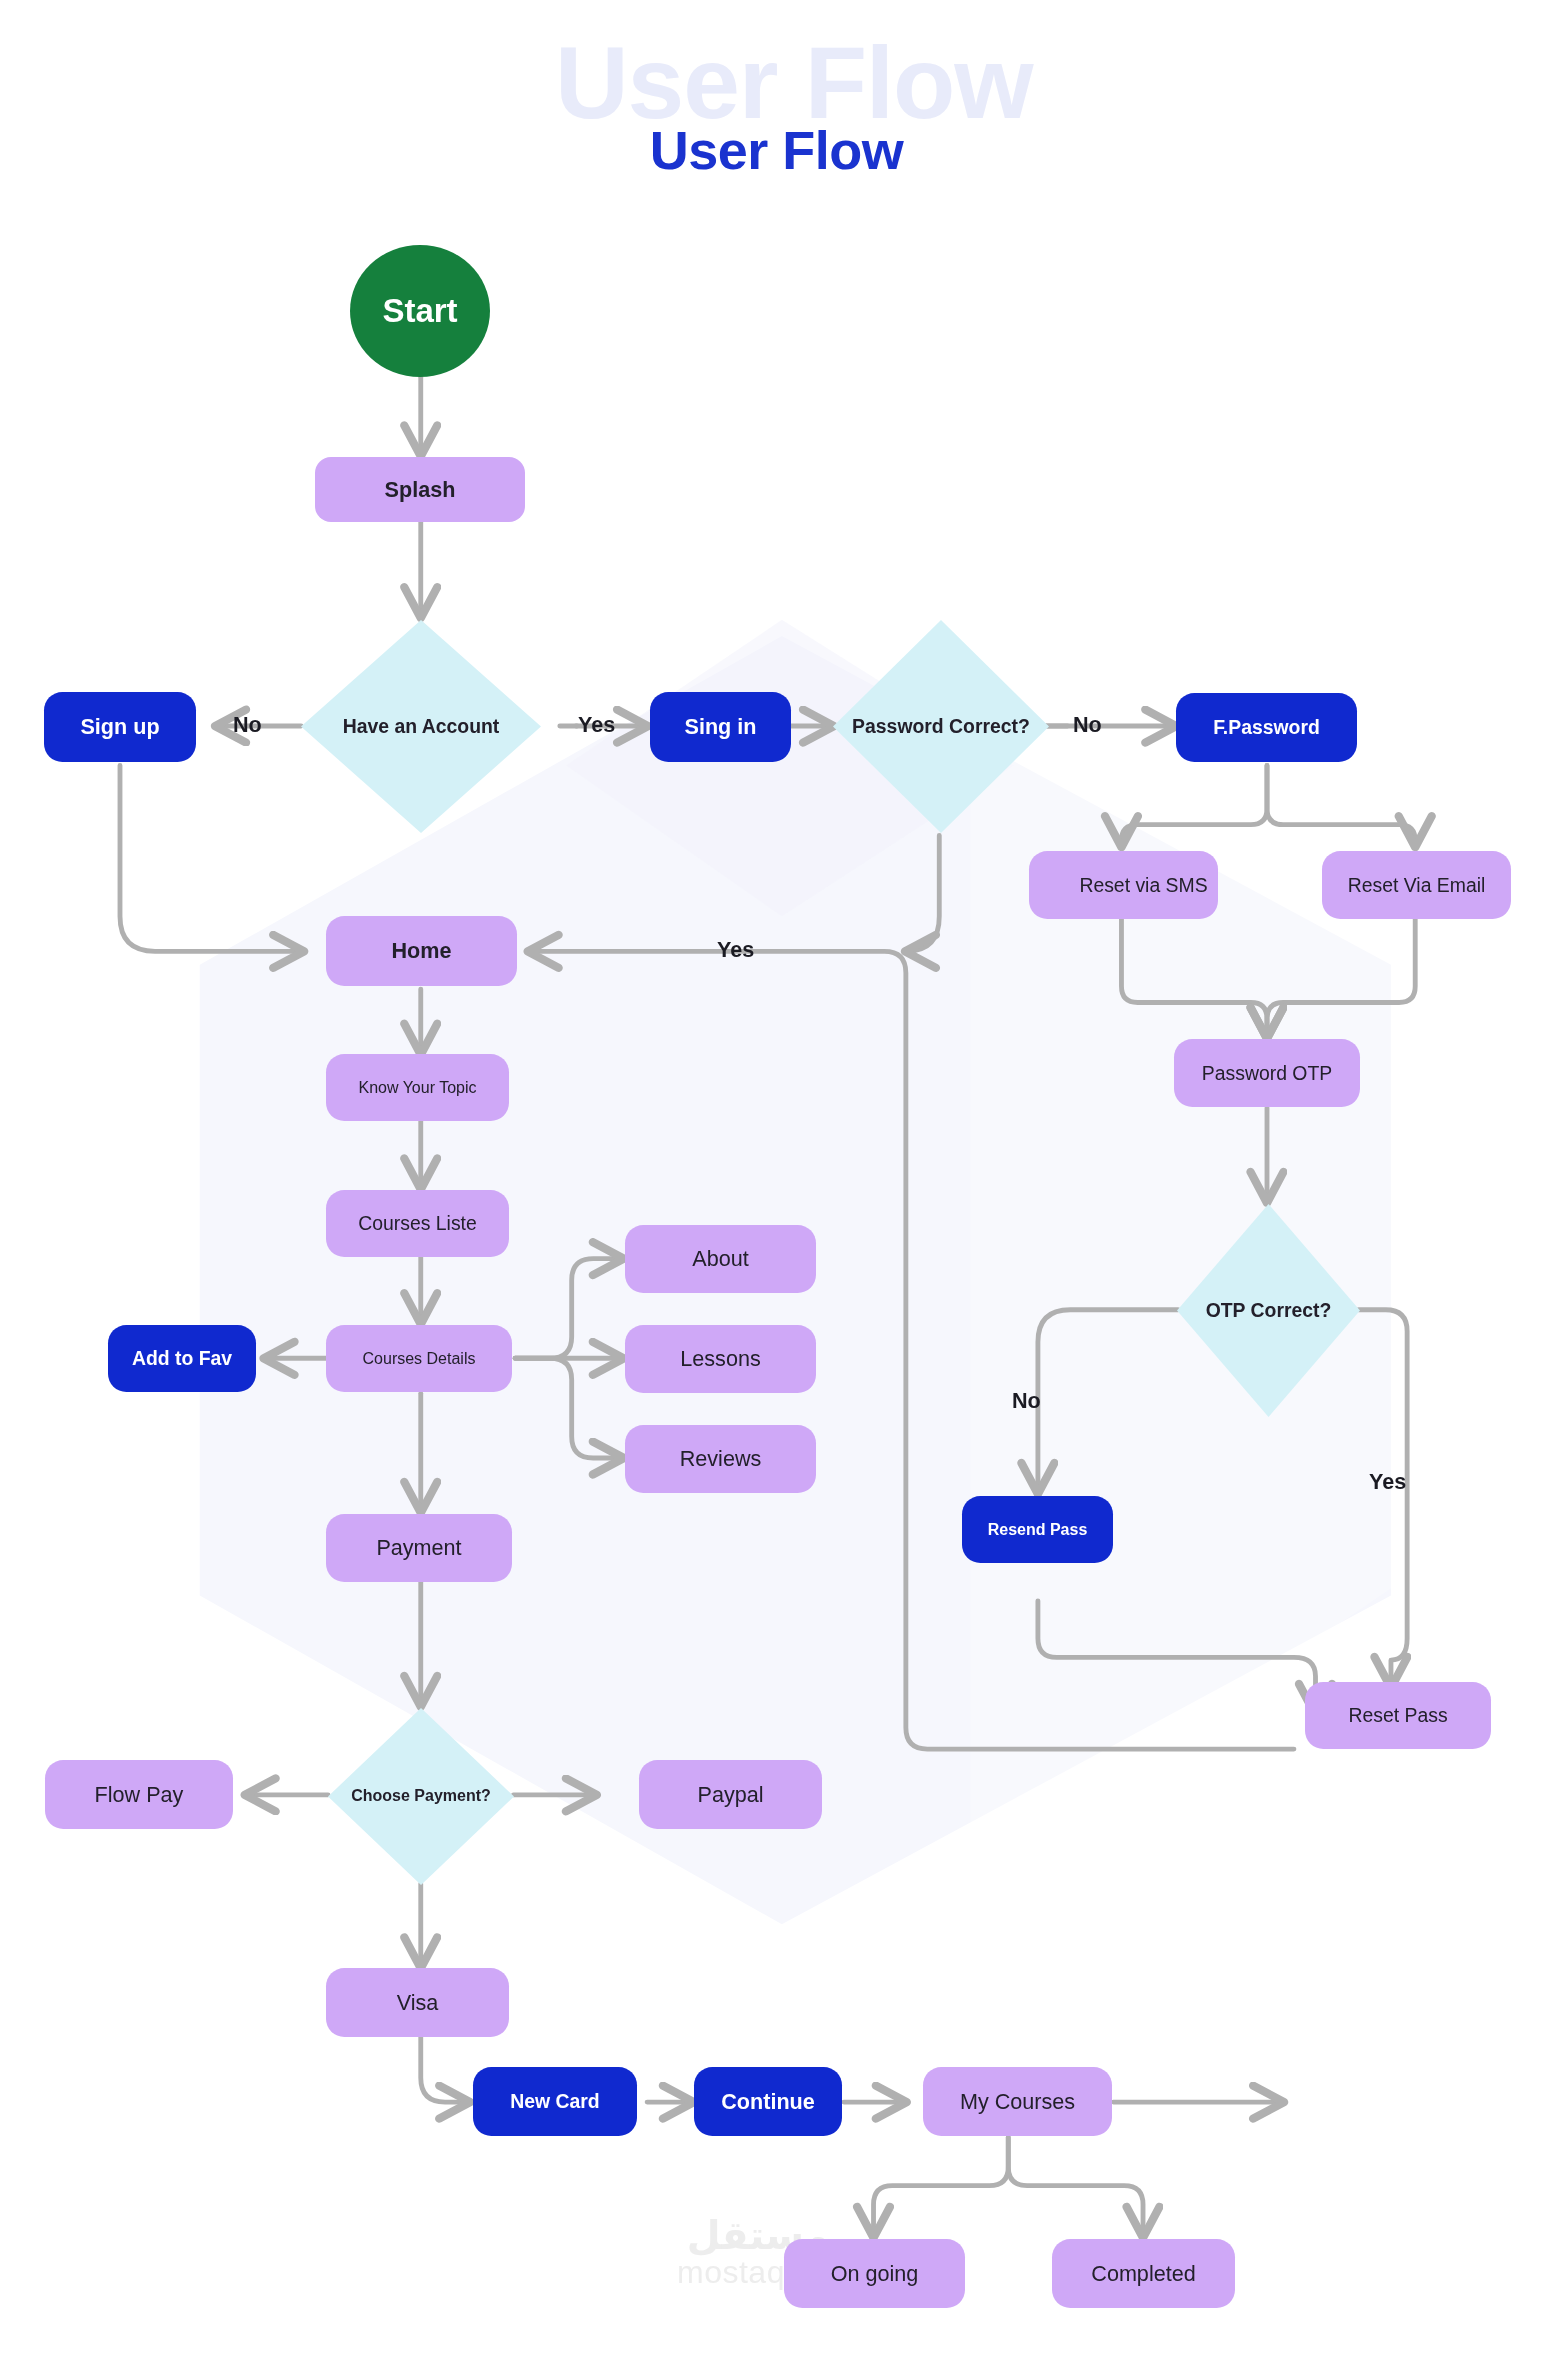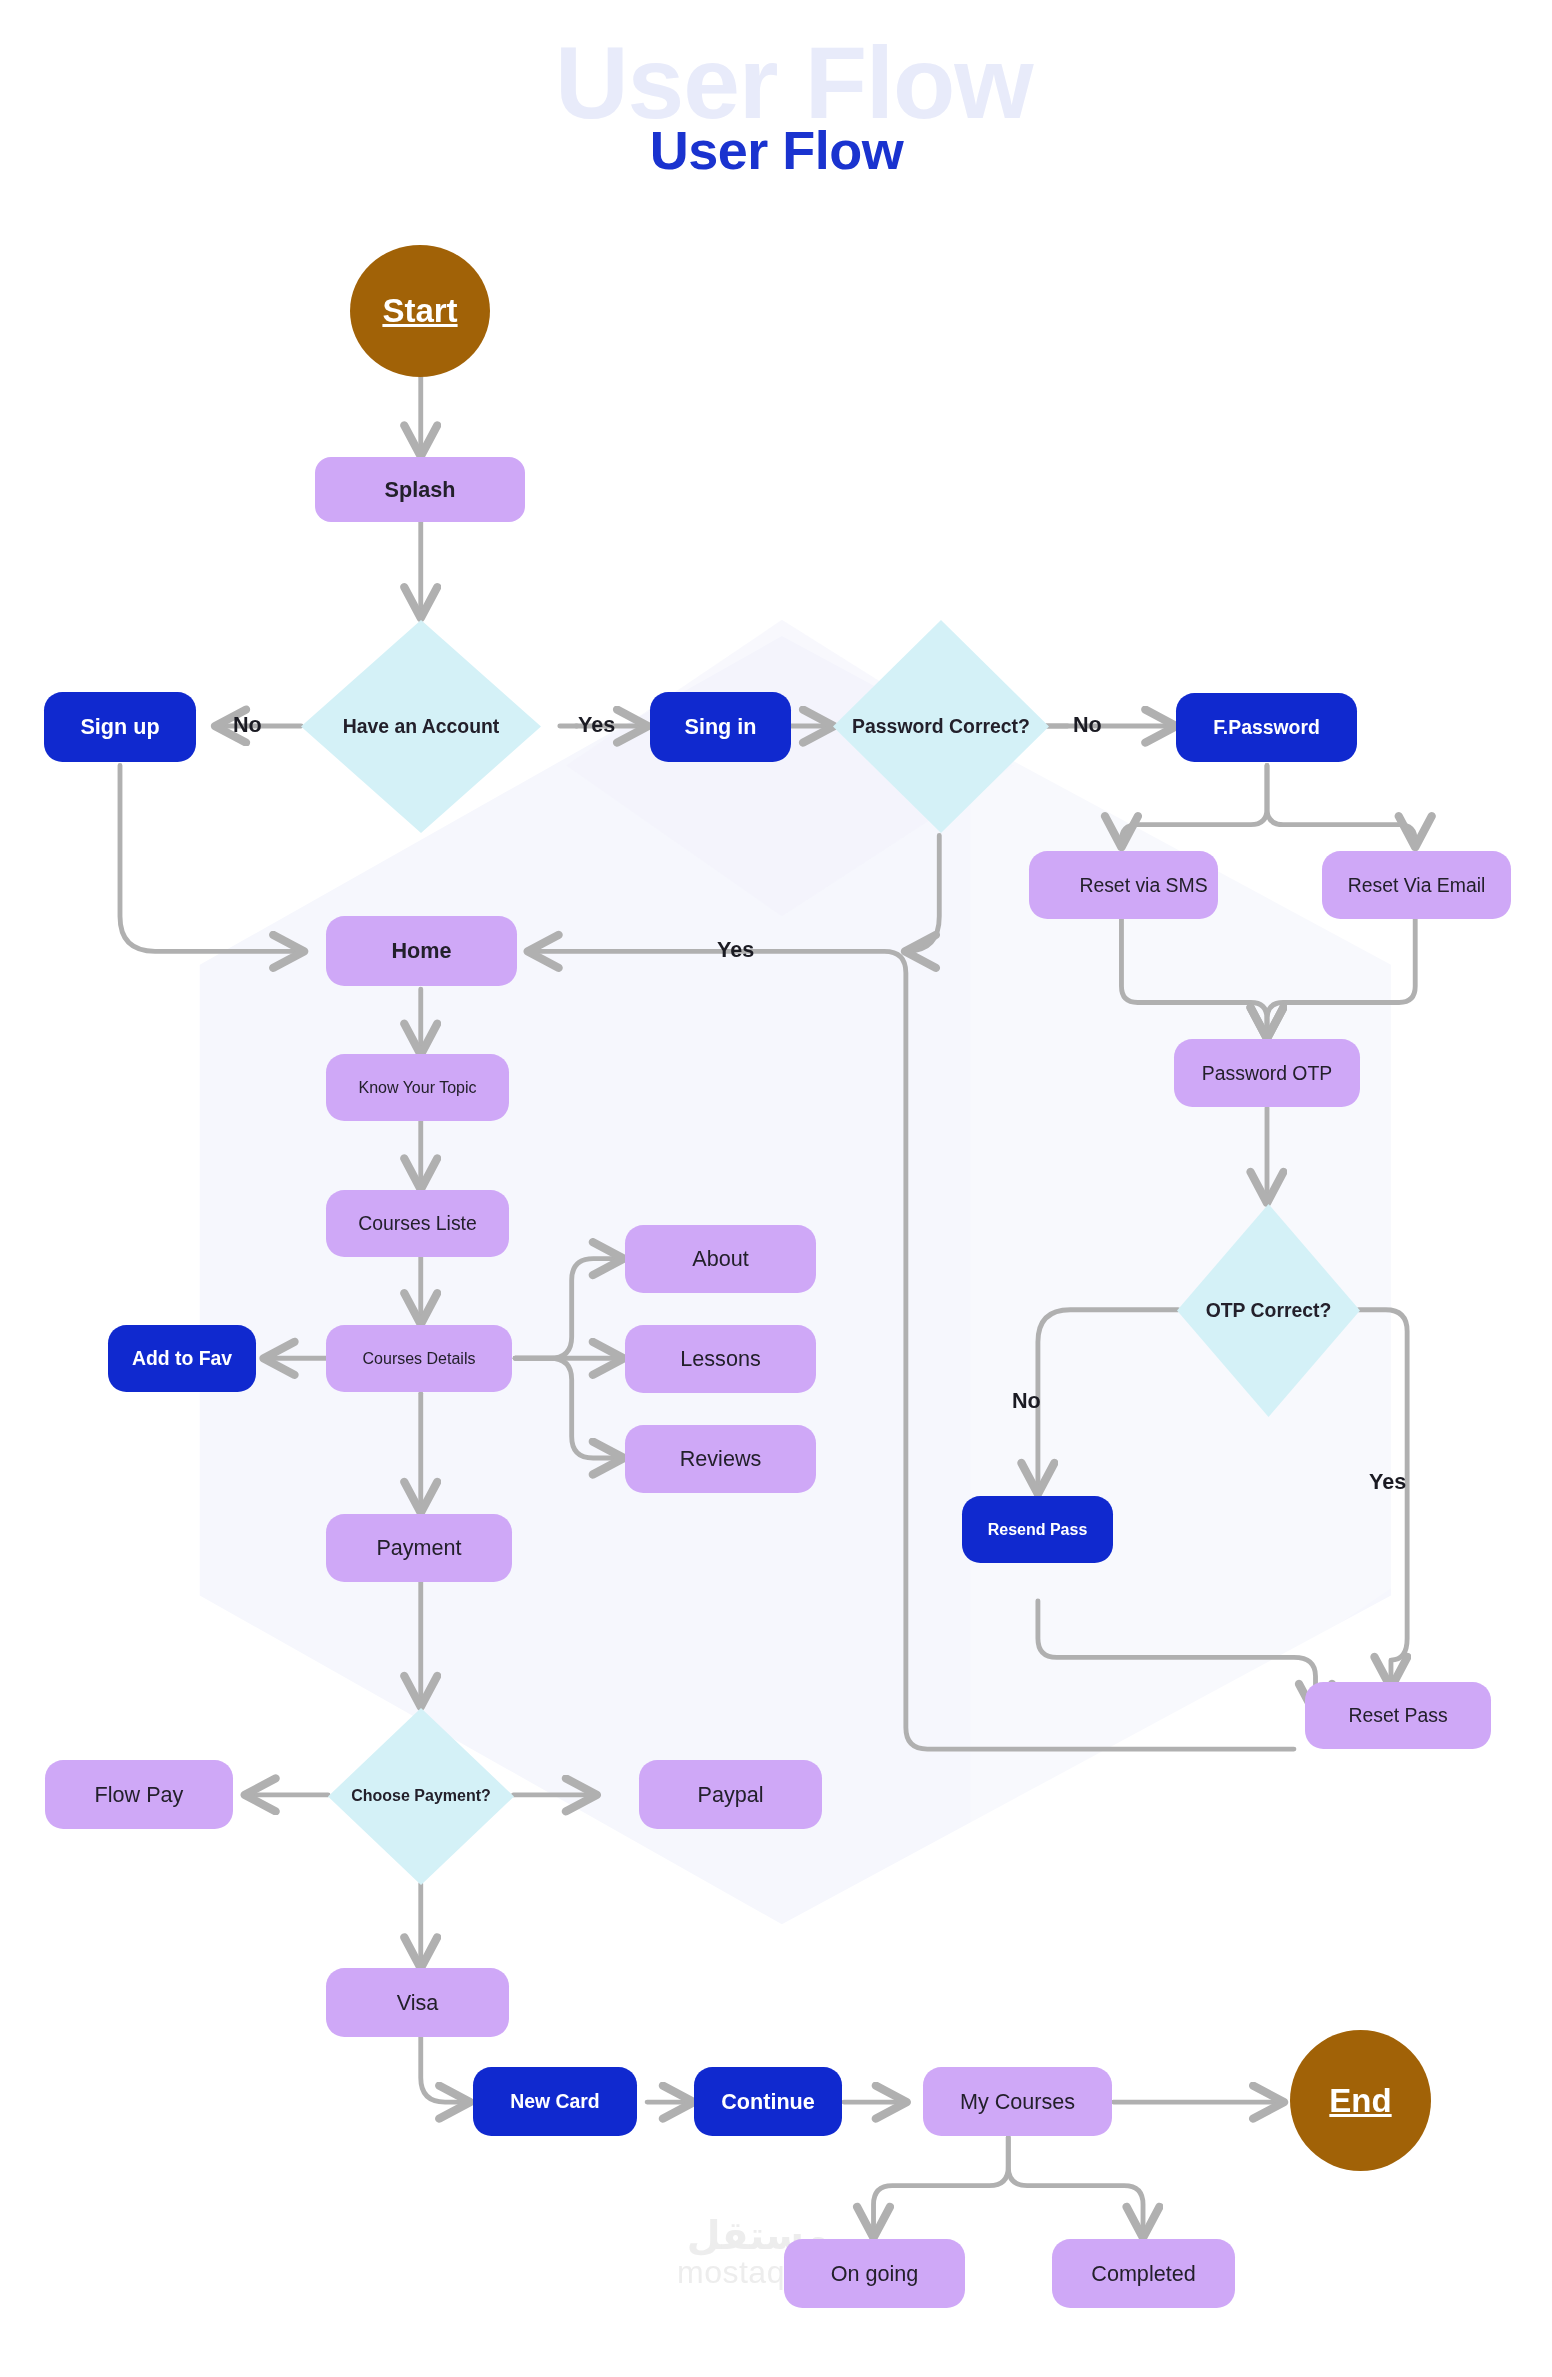--- a/index.html
+++ b/index.html
@@ -22,21 +22,21 @@
 
   
   #links{position:absolute;left:0;top:0;width:1553px;height:2377px;}
 
   
   .node{position:absolute;display:flex;align-items:center;justify-content:center;
         text-align:center;box-sizing:border-box;z-index:5;}
 
   .n-purple{background:#cfa8f7;color:#23202b;border-radius:18.3px;}
   .n-blue{background:#1029cf;color:#ffffff;border-radius:18.3px;font-weight:700;}
-  .n-circle{background:#a16207;color:#ffffff;border-radius:50%;font-weight:700;text-decoration:underline;}
+  .n-circle{background:#15803d;color:#ffffff;border-radius:50%;font-weight:700;}
 
   .diamond{position:absolute;z-index:4;}
   .diamond .dshape{position:absolute;inset:0;background:#d4f1f7;
         clip-path:polygon(50% 0%,100% 50%,50% 100%,0% 50%);}
   .diamond .dtext{position:absolute;inset:0;display:flex;align-items:center;
         justify-content:center;text-align:center;color:#23202b;font-weight:700;
         line-height:1.28;z-index:2;}
 
   .edge-label{position:absolute;color:#1b1b23;font-weight:700;z-index:6;
               white-space:nowrap;}
@@ -273,23 +273,20 @@
   </div>
 
   <div class="node n-purple fs-lg" style="left:784px;top:2239px;width:181px;height:69px;">
     <span>On going</span>
   </div>
 
   <div class="node n-purple fs-lg" style="left:1052px;top:2239px;width:183px;height:69px;">
     <span>Completed</span>
   </div>
 
-  <div class="node n-circle fs-xxl" style="left:1290px;top:2030px;width:141px;height:141px;">
-    <span>End</span>
-  </div>
 
   <div class="edge-label fs-lg" style="left:233px;top:712px;">No</div>
 
   <div class="edge-label fs-lg" style="left:578px;top:712px;">Yes</div>
 
   <div class="edge-label fs-lg" style="left:1073px;top:712px;">No</div>
 
   <div class="edge-label fs-lg" style="left:717px;top:937px;">Yes</div>
 
   <div class="edge-label fs-lg" style="left:1012px;top:1388px;">No</div>

